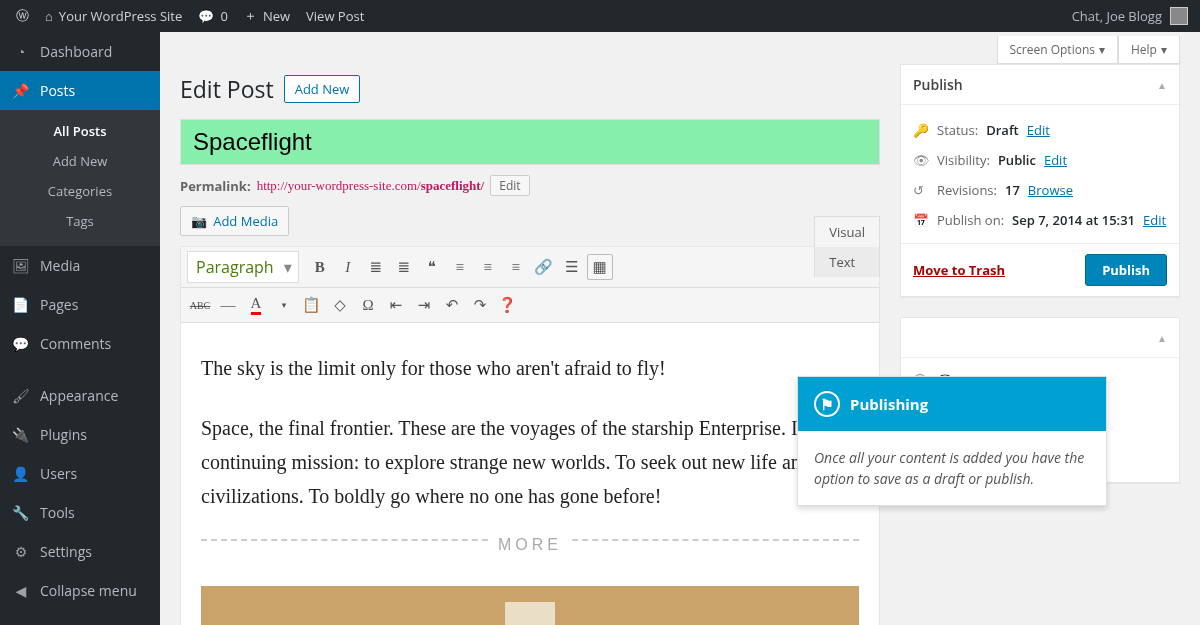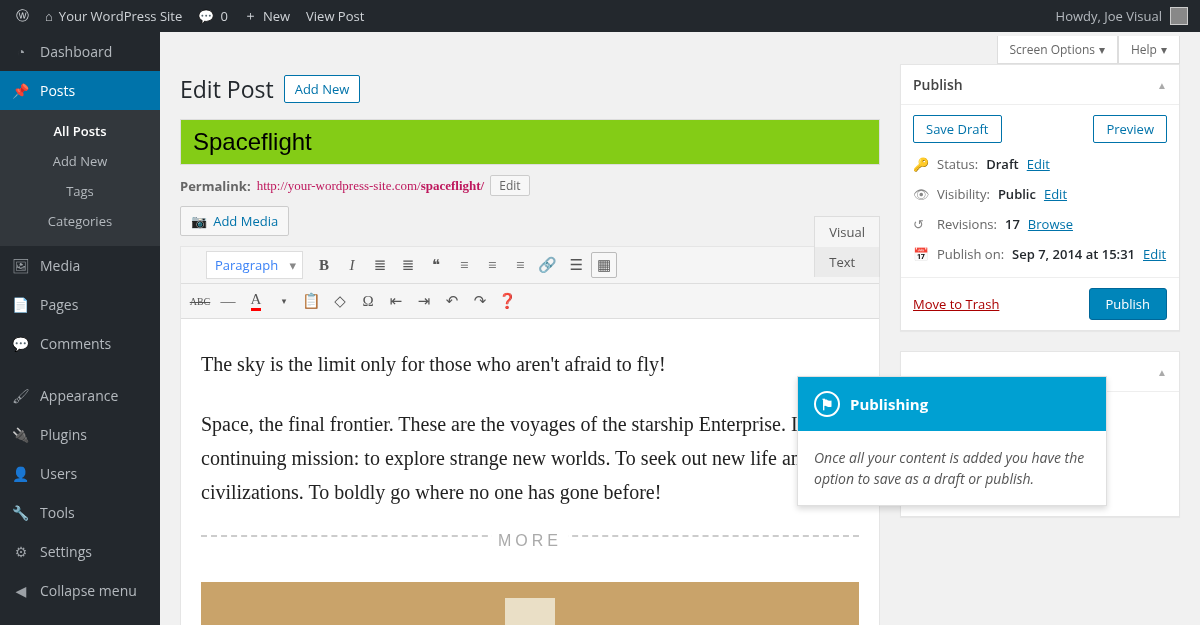--- a/index.html
+++ b/index.html
@@ -28,35 +28,35 @@
 .wp-body { position: absolute; left: 160px; right: 0; top: 32px; bottom: 0; overflow: auto; }
 .content-top { display: flex; justify-content: flex-end; padding: 4px 20px 0 0; gap: 0; }
 .screen-btn { background: #fff; border: 1px solid #ddd; border-top: none; padding: 5px 12px; font-size: 12px; color: #666; cursor: pointer; display: flex; align-items: center; gap: 4px; }
 .content-inner { display: flex; gap: 20px; padding: 0 20px 20px 20px; }
 .col-main { flex: 1; }
 .col-side { width: 280px; }
 
 h1.heading { font-size: 23px; font-weight: 400; color: #23282d; display: flex; align-items: center; gap: 10px; padding: 9px 0 14px 0; }
 .page-title-action { font-size: 13px; border: 1px solid #0073aa; color: #0073aa; background: #fff; padding: 4px 10px; border-radius: 2px; cursor: pointer; }
 
-.title-input { width: 100%; font-size: 24px; padding: 8px 12px; border: 1px solid #ddd; background: #84cc16; outline: none; }
+.title-input { width: 100%; font-size: 24px; padding: 8px 12px; border: 1px solid #ddd; background: #86efac; outline: none; }
 .permalink-row { padding: 10px 0; color: #666; font-size: 13px; display: flex; align-items: center; gap: 6px; flex-wrap: wrap; }
 .permalink-row a { color: #be185d; text-decoration: none; font-family: Liberation Serif, serif; }
 .slug { font-weight: 600; }
 .small-btn { border: 1px solid #ccc; background: #f7f7f7; padding: 1px 8px; font-size: 12px; border-radius: 2px; cursor: pointer; }
 
 .add-media-btn { border: 1px solid #ccc; background: #f7f7f7; color: #0073aa; padding: 5px 10px; font-size: 13px; border-radius: 2px; display: inline-flex; align-items: center; gap: 6px; cursor: pointer; }
 
 .editor-wrap { margin-top: 10px; background: #fff; border: 1px solid #e5e5e5; position: relative; }
 .editor-tabs { position: absolute; right: -1px; top: -32px; display: flex; flex-direction: column; }
 .editor-tabs .tab { border: 1px solid #ddd; border-bottom: none; padding: 6px 14px; background: #ebebeb; color: #555; cursor: pointer; margin-left: 4px; font-size: 13px; }
 .editor-tabs .tab.active { background: #f5f5f5; color: #555; border-bottom-color: #f5f5f5; position: relative; top: 1px; }
 
 .toolbar-row { background: #f5f5f5; border-bottom: 1px solid #ddd; padding: 4px 6px; display: flex; align-items: center; gap: 2px; }
-.format-sel { border: 1px solid #ddd; background: #fff; padding: 4px 24px 4px 8px; font-size: 13px; color: #3b82f6; position: relative; margin-right: 6px; margin-left: 19px; }
+.format-sel { border: 1px solid #ddd; background: #fff; padding: 4px 24px 4px 8px; font-size: 16px; color: #4d7c0f; position: relative; margin-right: 6px; }
 .format-sel::after { content: "▾"; position: absolute; right: 6px; color: #888; }
 .tb-btn { width: 26px; height: 26px; display: flex; align-items: center; justify-content: center; color: #555; cursor: pointer; font-family: Georgia, serif; font-size: 15px; border-radius: 2px; }
 .tb-btn.boxed { border: 1px solid #bbb; background: #f7f7f7; }
 .toolbar-row .spacer { flex: 1; }
 
 .editor-body { padding: 28px 20px; min-height: 360px; font-family: Georgia, 'Times New Roman', serif; font-size: 20px; color: #222; line-height: 1.7; }
 .editor-body p { margin-bottom: 26px; }
 .more-tag { border-top: 2px dashed #ccc; text-align: center; color: #aaa; font-size: 16px; letter-spacing: 4px; padding: 0; margin: 6px 0 18px; font-family: -apple-system, Arial, sans-serif; position: relative; }
 .more-tag span { position: relative; top: -10px; background: #fff; padding: 0 6px; }
 .img-block { height: 50px; background: #c9a36a; display: flex; align-items: flex-start; justify-content: center; }
@@ -66,21 +66,21 @@
 .postbox h2 { font-size: 14px; font-weight: 600; padding: 10px 12px; border-bottom: 1px solid #eee; display: flex; align-items: center; }
 .postbox h2 .toggle { margin-left: auto; color: #aaa; font-size: 10px; }
 .postbox .inside { padding: 10px 12px; font-size: 13px; color: #666; }
 
 .pub-row { display: flex; justify-content: space-between; margin-bottom: 6px; }
 .button-ol { border: 1px solid #0073aa; color: #0073aa; background: #fff; padding: 4px 12px; border-radius: 2px; cursor: pointer; font-size: 13px; }
 .misc-line { display: flex; align-items: center; gap: 8px; padding: 6px 0; color: #666; }
 .misc-line .mico { width: 16px; color: #888; }
 .misc-line a { color: #0073aa; text-decoration: underline; cursor: pointer; }
 .misc-line b { color: #23282d; font-weight: 600; }
-.pub-actions { display: flex; justify-content: space-between; align-items: center; border-top: 1px solid #eee; padding: 10px 12px; margin: 8px -12px -10px; }
+.pub-actions { display: flex; justify-content: space-between; align-items: center; border-top: 1px solid #eee; padding: 10px 12px; margin: 8px -12px -10px; font-weight: bold; }
 .trash-link { color: #a00; text-decoration: underline; cursor: pointer; }
 .publish-btn { background: #0085ba; border: 1px solid #006799; color: #fff; padding: 6px 16px; font-size: 13px; border-radius: 3px; cursor: pointer; }
 
 .format-list .fmt { display: flex; align-items: center; gap: 10px; padding: 4px 0; color: #555; }
 .format-list .fmt .radio { width: 14px; height: 14px; border: 1px solid #888; border-radius: 50%; }
 .format-list .fico { color:#aaa; width:16px; }
 
 
 .wp-pointer { position: absolute; width: 310px; background: #fff; border: 1px solid #dfdfdf; box-shadow: 0 3px 6px rgba(0,0,0,.15); z-index: 9998; }
 .wp-pointer-inner h3 { background: #00a0d2; color: #fff; padding: 14px 16px; font-size: 15px; display: flex; align-items: center; gap: 10px; }
@@ -109,39 +109,39 @@
       </div>
     <div class="tb-item">
         <span class="u">＋</span>
         <span>New</span>
       </div>
     <div class="tb-item">
         <span>View Post</span>
       </div>
   </div>
   <div class="tb-right">
-    <span>Howdy, Joe Visual</span>
+    <span>Chat, Joe Blogg</span>
     <div class="avatar"></div>
   </div>
 </div>
 
 <div class="wp-sidebar">
   <div class="menu-item">
       <span class="ico">◔</span>
       <span>Dashboard</span>
     </div>
   <div class="menu-item current">
       <span class="ico">📌</span>
       <span>Posts</span>
     </div>
   <div class="submenu">
     <div class="sub-item current">All Posts</div>
     <div class="sub-item">Add New</div>
+    <div class="sub-item">Categories</div>
     <div class="sub-item">Tags</div>
-    <div class="sub-item">Categories</div>
   </div>
   <div class="menu-item">
       <span class="ico">🖼</span>
       <span>Media</span>
     </div>
   <div class="menu-item">
       <span class="ico">📄</span>
       <span>Pages</span>
     </div>
   <div class="menu-item">
@@ -261,24 +261,20 @@
       </div>
     </div>
 
     <div class="col-side">
       <div class="postbox">
         <h2>
             <span>Publish</span>
             <span class="toggle">▲</span>
           </h2>
         <div class="inside">
-          <div class="pub-row">
-            <span class="button-ol">Save Draft</span>
-            <span class="button-ol">Preview</span>
-          </div>
           <div class="misc-line">
               <span class="mico">🔑</span>
               <span>Status:</span> 
               <b>Draft</b> 
               <a>Edit</a>
             </div>
           <div class="misc-line">
               <span class="mico">👁</span>
               <span>Visibility:</span> 
               <b>Public</b> 

